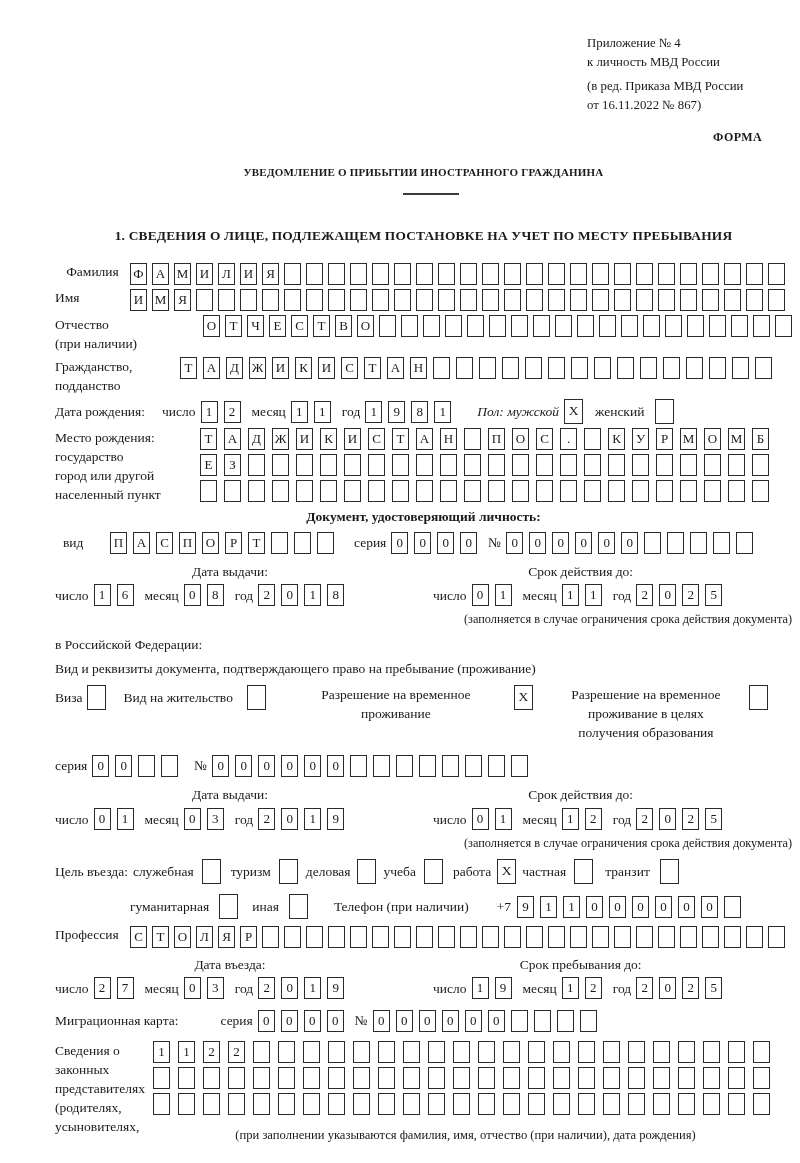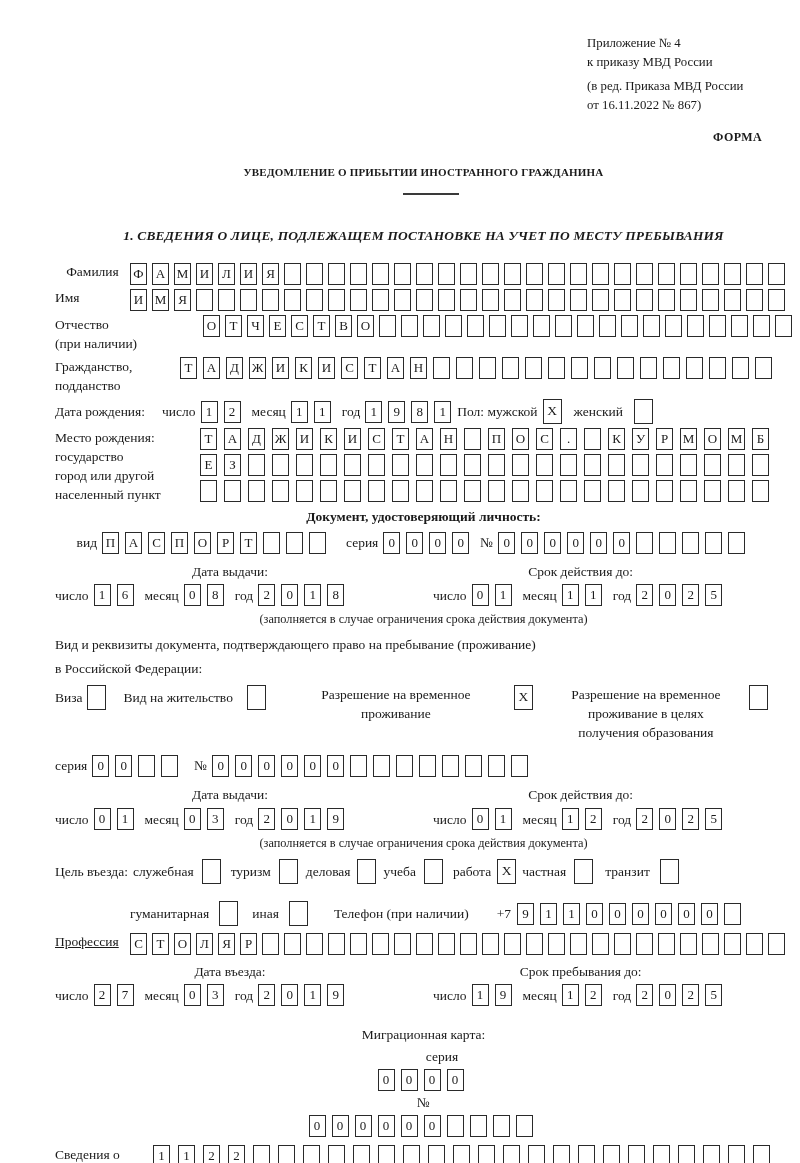--- a/index.html
+++ b/index.html
@@ -8,51 +8,51 @@
     box-sizing:border-box;padding:34px 8px 16px 55px;
     font-family:"Liberation Serif","DejaVu Serif",serif;color:#1a1a1a;
     font-size:13.5px;line-height:1.35;overflow:hidden;
   }
   
   .appendix{margin-left:auto;width:205px;font-size:12.8px;line-height:19px;}
   .appendix .gap{height:5px;}
   .forma{font-weight:bold;text-align:right;padding-right:30px;margin-top:14px;font-size:12px;letter-spacing:.4px;}
   .title{font-weight:bold;text-align:center;font-size:11px;line-height:22px;margin-top:16px;letter-spacing:.2px;}
   .blankline{display:inline-block;width:56px;border-bottom:2px solid #3a3a3a;margin-left:14px;transform:translateY(-3px);}
-  .sec1{font-weight:bold;text-align:center;font-size:13.4px;margin-top:22px;letter-spacing:.2px;font-style:italic;}
+  .sec1{font-weight:bold;text-align:center;font-size:13.4px;margin-top:22px;letter-spacing:.2px;}
 
   
   .frow{display:flex;align-items:flex-start;}
   .flabel{flex:none;}
   .cellrow{display:flex;flex-wrap:nowrap;}
   .cell{
     flex:none;box-sizing:border-box;width:17px;height:22px;border:1.6px solid #2a2a2a;
     text-align:center;font-size:13px;line-height:19px;background:#fff;
   }
   .g5 .cell{margin-right:5px;} .g6 .cell{margin-right:6px;} .g7 .cell{margin-right:7px;} .g8 .cell{margin-right:8px;}
   .box{
     flex:none;display:inline-block;box-sizing:border-box;width:19px;height:25px;border:1.6px solid #2a2a2a;
     text-align:center;font-size:13.5px;line-height:22px;vertical-align:middle;background:#fff;
   }
   .smlbl{margin:0 5px;white-space:nowrap;line-height:24px;}
   .dgroup{display:flex;align-items:flex-start;}
   .ddtitle{text-align:center;margin-bottom:3px;}
-  .ddnote{text-align:center;font-size:12.3px;margin-top:3px;}
+  .ddnote{text-align:right;font-size:12.3px;margin-top:3px;}
   .stack > div{line-height:19px;}
   .center2{text-align:center;line-height:19px;}
   .mt6{margin-top:4px;} .mt4{margin-top:4px;}
 </style>
 </head>
 <body>
 
 <div class="page">
 
   <div class="appendix">
     <div>Приложение № 4</div>
-    <div>к приказу МВД России</div>
+    <div>к личность МВД России</div>
     <div class="gap"></div>
     <div>(в ред. Приказа МВД России</div>
     <div>от 16.11.2022 № 867)</div>
   </div>
 
   <div class="forma">ФОРМА</div>
 
   <div class="title">
     <div>УВЕДОМЛЕНИЕ О ПРИБЫТИИ ИНОСТРАННОГО ГРАЖДАНИНА</div>
     <div><span class="blankline"></span></div>
@@ -215,21 +215,21 @@
         <span class="cell">1</span>
         <span class="cell">1</span>
       </span>
     <span class="smlbl">год</span>
     <span class="cellrow g6">
         <span class="cell">1</span>
         <span class="cell">9</span>
         <span class="cell">8</span>
         <span class="cell">1</span>
       </span>
-    <span class="smlbl" style="margin-left:0;">Пол: мужской</span>
+    <span class="smlbl" style="margin-left:20px;font-style:italic;">Пол: мужской</span>
     <span class="box">X</span>
     <span class="smlbl" style="margin-left:12px;">женский</span>
     <span class="box" style="margin-left:6px;"></span>
   </div>
 
   <div class="frow mt4">
     <div class="flabel stack" style="width:145px;">
       <div>Место рождения:</div>
       <div>государство</div>
       <div>город или другой</div>
@@ -313,21 +313,21 @@
           <span class="cell"></span>
           <span class="cell"></span>
           <span class="cell"></span>
         </div>
     </div>
   </div>
 
   <div style="text-align:center;font-weight:bold;margin-top:4px;">Документ, удостоверяющий личность:</div>
 
   <div class="frow mt4" style="align-items:center;">
-    <span class="smlbl" style="margin-left:0;width:42px;text-align:right;">вид</span>
+    <span class="smlbl" style="margin-left:8px;width:42px;">вид</span>
     <span class="cellrow g6">
         <span class="cell">П</span>
         <span class="cell">А</span>
         <span class="cell">С</span>
         <span class="cell">П</span>
         <span class="cell">О</span>
         <span class="cell">Р</span>
         <span class="cell">Т</span>
         <span class="cell"></span>
         <span class="cell"></span>
@@ -398,22 +398,22 @@
             <span class="cell">0</span>
             <span class="cell">2</span>
             <span class="cell">5</span>
           </span>
       </div>
     </div>
   </div>
   <div class="ddnote">(заполняется в случае ограничения срока действия документа)</div>
 
   <div style="margin-top:6px;line-height:24px;">
+    <div>в Российской Федерации:</div>
     <div>Вид и реквизиты документа, подтверждающего право на пребывание (проживание)</div>
-    <div>в Российской Федерации:</div>
   </div>
 
   <div class="frow" style="margin-top:4px;">
     <span style="line-height:25px;">Виза</span>
     <span class="box" style="margin-left:4px;"></span>
     <span style="margin-left:18px;line-height:25px;">Вид на жительство</span>
     <span class="box" style="margin-left:14px;"></span>
     <span class="center2" style="margin-left:22px;width:216px;display:inline-block;">
       <div>Разрешение на временное</div>
       <div>проживание</div>
@@ -513,21 +513,21 @@
     <span style="margin-left:8px;">учеба</span>
     <span class="box" style="margin-left:8px;"></span>
     <span style="margin-left:10px;">работа</span>
     <span class="box" style="margin-left:6px;">X</span>
     <span style="margin-left:6px;">частная</span>
     <span class="box" style="margin-left:8px;"></span>
     <span style="margin-left:12px;">транзит</span>
     <span class="box" style="margin-left:10px;"></span>
   </div>
 
-  <div class="frow" style="margin-top:17px;align-items:center;">
+  <div class="frow" style="margin-top:10px;align-items:center;">
     <span style="margin-left:75px;">гуманитарная</span>
     <span class="box" style="margin-left:10px;"></span>
     <span style="margin-left:14px;">иная</span>
     <span class="box" style="margin-left:10px;"></span>
     <span style="margin-left:26px;">Телефон (при наличии)</span>
     <span style="margin-left:28px;">+7</span>
     <span class="cellrow g6" style="margin-left:6px;">
         <span class="cell">9</span>
         <span class="cell">1</span>
         <span class="cell">1</span>
@@ -535,21 +535,21 @@
         <span class="cell">0</span>
         <span class="cell">0</span>
         <span class="cell">0</span>
         <span class="cell">0</span>
         <span class="cell">0</span>
         <span class="cell"></span>
       </span>
   </div>
 
   <div class="frow" style="margin-top:7px;">
-    <div class="flabel" style="width:75px;text-decoration:underline;">Профессия</div>
+    <div class="flabel" style="width:75px;">Профессия</div>
     <div class="cellrow g5">
         <span class="cell">С</span>
         <span class="cell">Т</span>
         <span class="cell">О</span>
         <span class="cell">Л</span>
         <span class="cell">Я</span>
         <span class="cell">Р</span>
         <span class="cell"></span>
         <span class="cell"></span>
         <span class="cell"></span>
@@ -617,21 +617,21 @@
         <span class="cellrow g6">
             <span class="cell">2</span>
             <span class="cell">0</span>
             <span class="cell">2</span>
             <span class="cell">5</span>
           </span>
       </div>
     </div>
   </div>
 
-  <div class="frow" style="margin-top:18px;align-items:center;flex-direction:column;">
+  <div class="frow" style="margin-top:8px;align-items:center;">
     <span>Миграционная карта:</span>
     <span class="smlbl" style="margin-left:42px;">серия</span>
     <span class="cellrow g6">
         <span class="cell">0</span>
         <span class="cell">0</span>
         <span class="cell">0</span>
         <span class="cell">0</span>
       </span>
     <span class="smlbl">№</span>
     <span class="cellrow g6">

